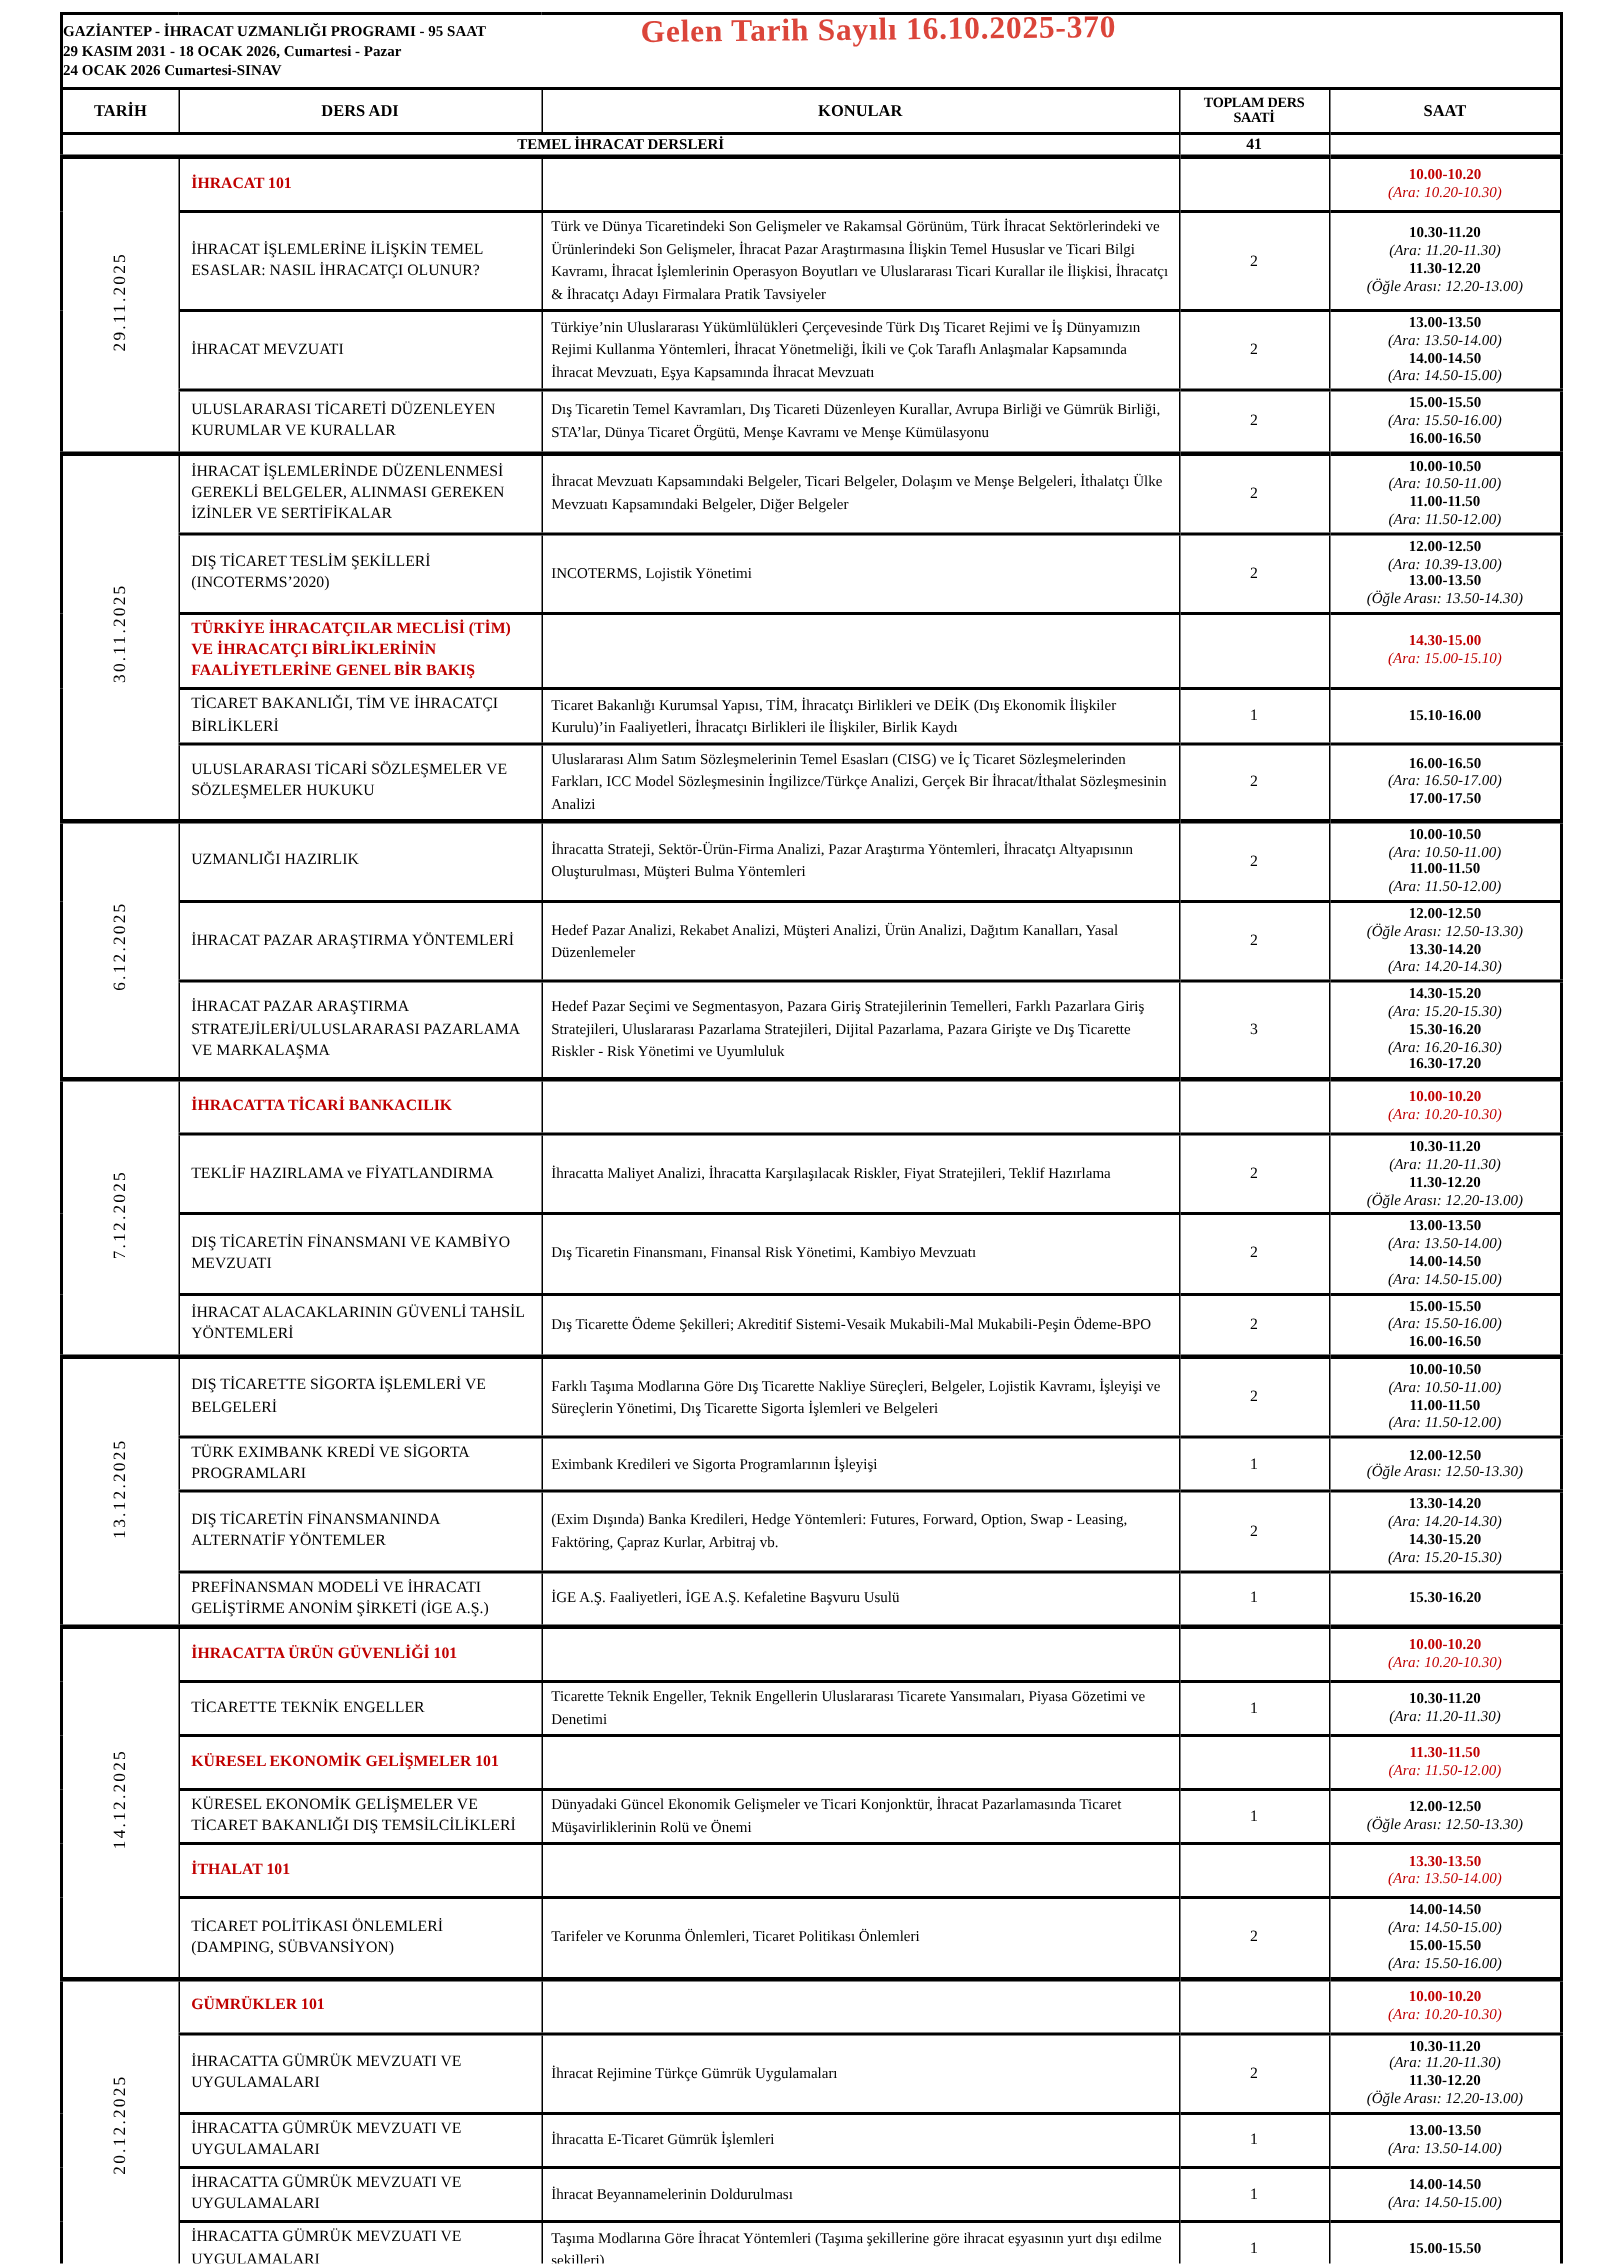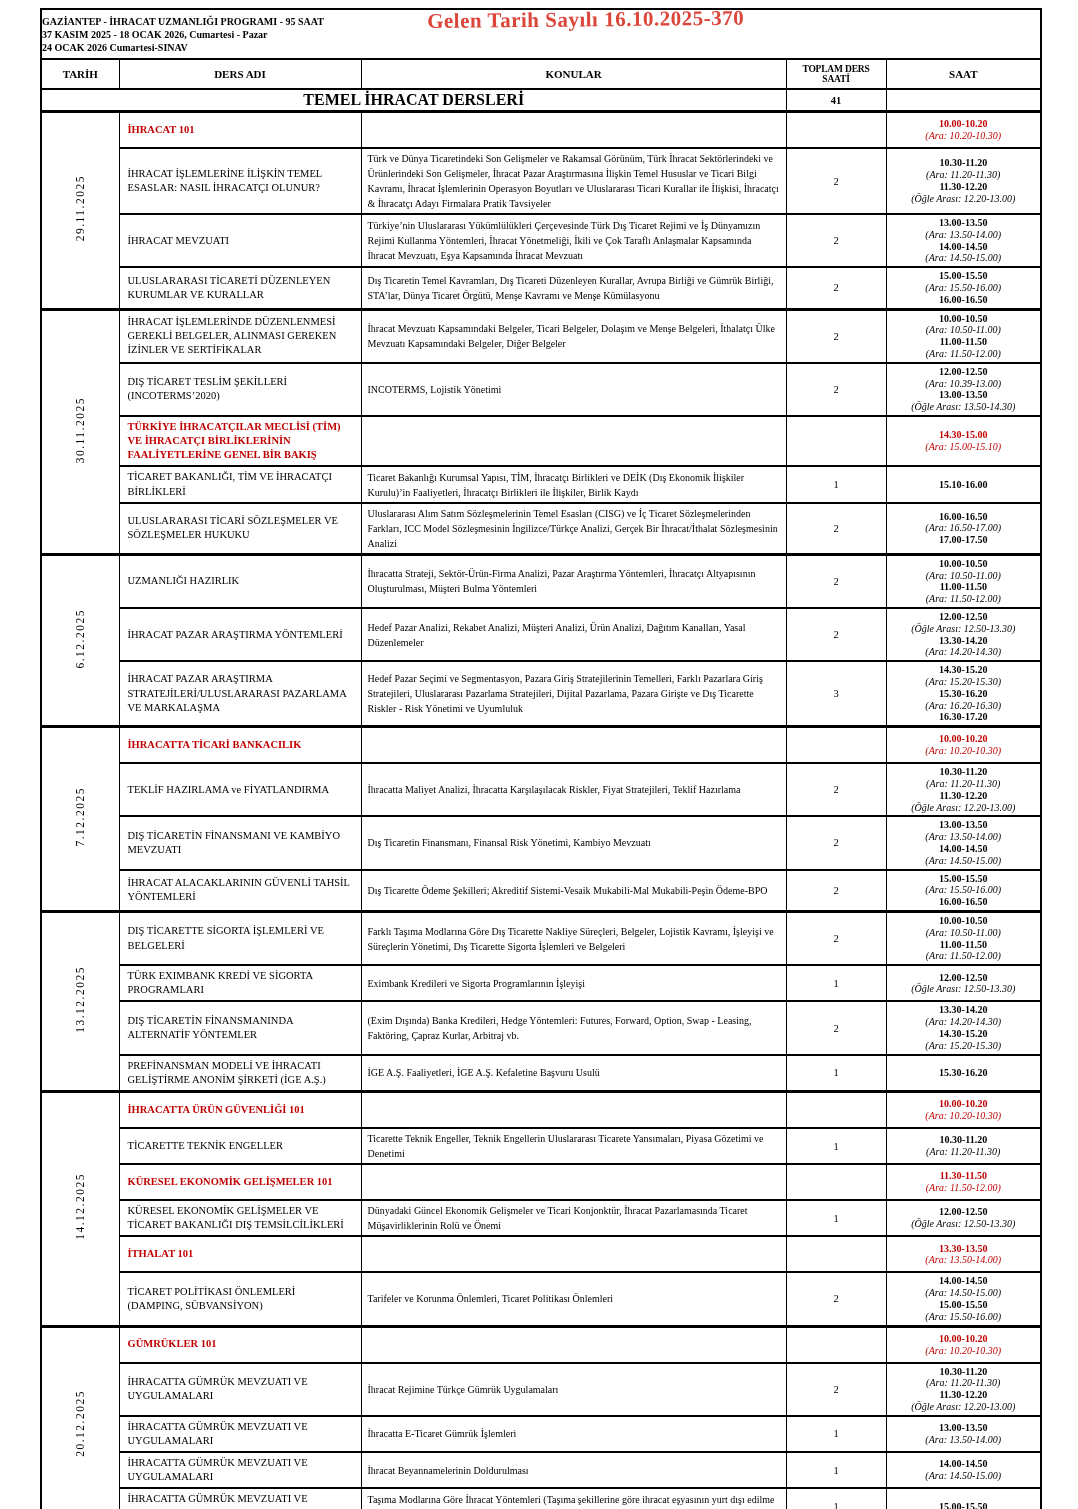--- a/index.html
+++ b/index.html
@@ -20,21 +20,21 @@
   .title-line{font-weight:bold;font-size:10px;line-height:1.3;}
   .stamp{
     position:absolute;left:385px;top:-1px;white-space:nowrap;
     font-size:21px;font-weight:bold;letter-spacing:.5px;
     color:rgba(214,43,31,.88);transform:rotate(-0.6deg);transform-origin:left top;
   }
   
   th{font-size:11px;font-weight:bold;padding:4px 2px;background:#fff;}
   th.small{font-size:9.5px;letter-spacing:-0.2px;}
   
-  .section-label{text-align:center;font-weight:bold;font-size:16px;padding:1px 2px;}
+  .section-label{text-align:center;font-weight:bold;font-size:10px;padding:1px 2px;}
   .section-total{text-align:center;font-weight:bold;font-size:10.5px;margin-top:19px;}
   
   .date-cell{text-align:center;padding:2px 0;}
   .date-text{
     writing-mode:vertical-rl;transform:rotate(180deg);
     display:inline-block;font-size:11.5px;letter-spacing:1.5px;
   }
   .course-cell{text-align:left;font-size:10.5px;line-height:1.35;padding:3px 8px;}
   .red-row .course-cell{color:var(--red);font-weight:bold;}
   .topics-cell{font-size:10px;line-height:1.5;padding:2px 6px;text-align:left;}
@@ -57,21 +57,21 @@
       <col style="width:242px">
       <col style="width:425px">
       <col style="width:100px">
       <col style="width:155px">
     </colgroup>
     <tbody>
       <tr>
         <td class="title-cell" colspan="5">
           <div class="stamp">Gelen Tarih Sayılı 16.10.2025-370</div>
           <div class="title-line">GAZİANTEP - İHRACAT UZMANLIĞI PROGRAMI - 95 SAAT</div>
-          <div class="title-line">37 KASIM 2025 - 18 OCAK 2026, Cumartesi - Pazar</div>
+          <div class="title-line">29 KASIM 2031 - 18 OCAK 2026, Cumartesi - Pazar</div>
           <div class="title-line">24 OCAK 2026 Cumartesi-SINAV</div>
         </td>
       </tr>
       <tr class="head-row">
         <th>TARİH</th>
         <th>DERS ADI</th>
         <th>KONULAR</th>
         <th class="small">TOPLAM DERS SAATİ</th>
         <th>SAAT</th>
       </tr>

